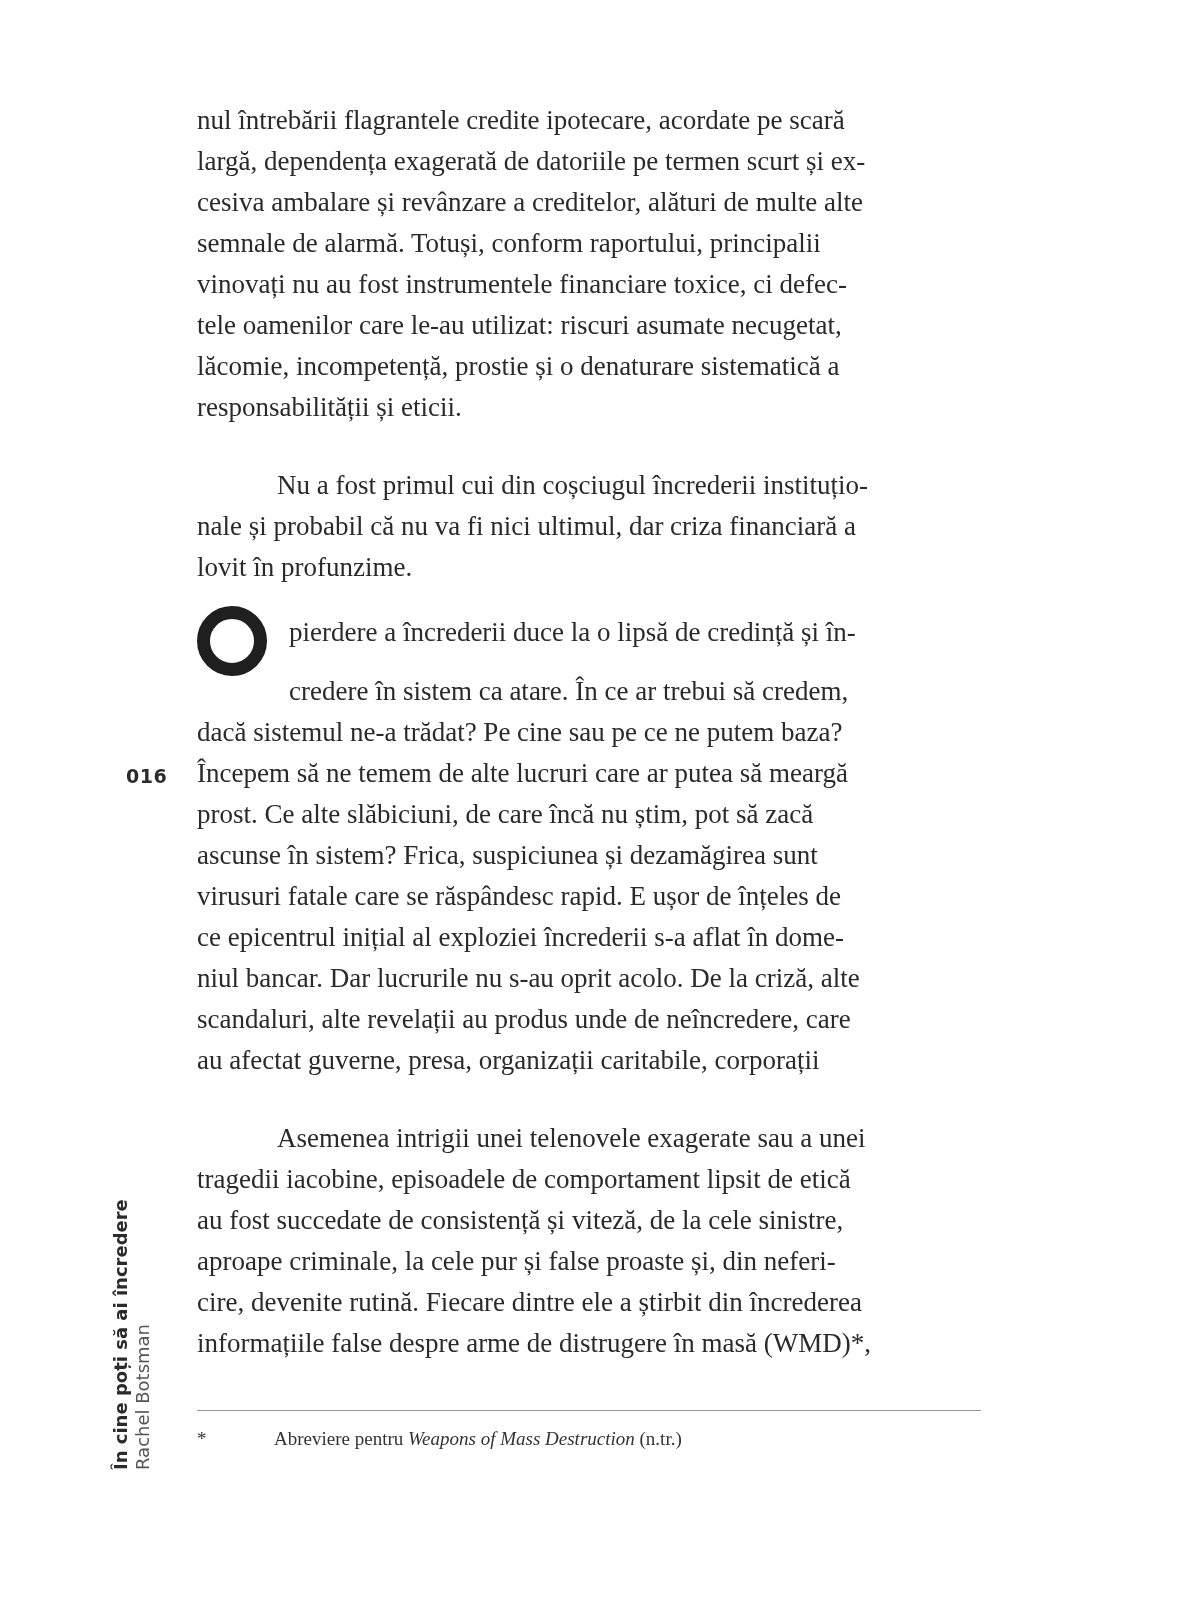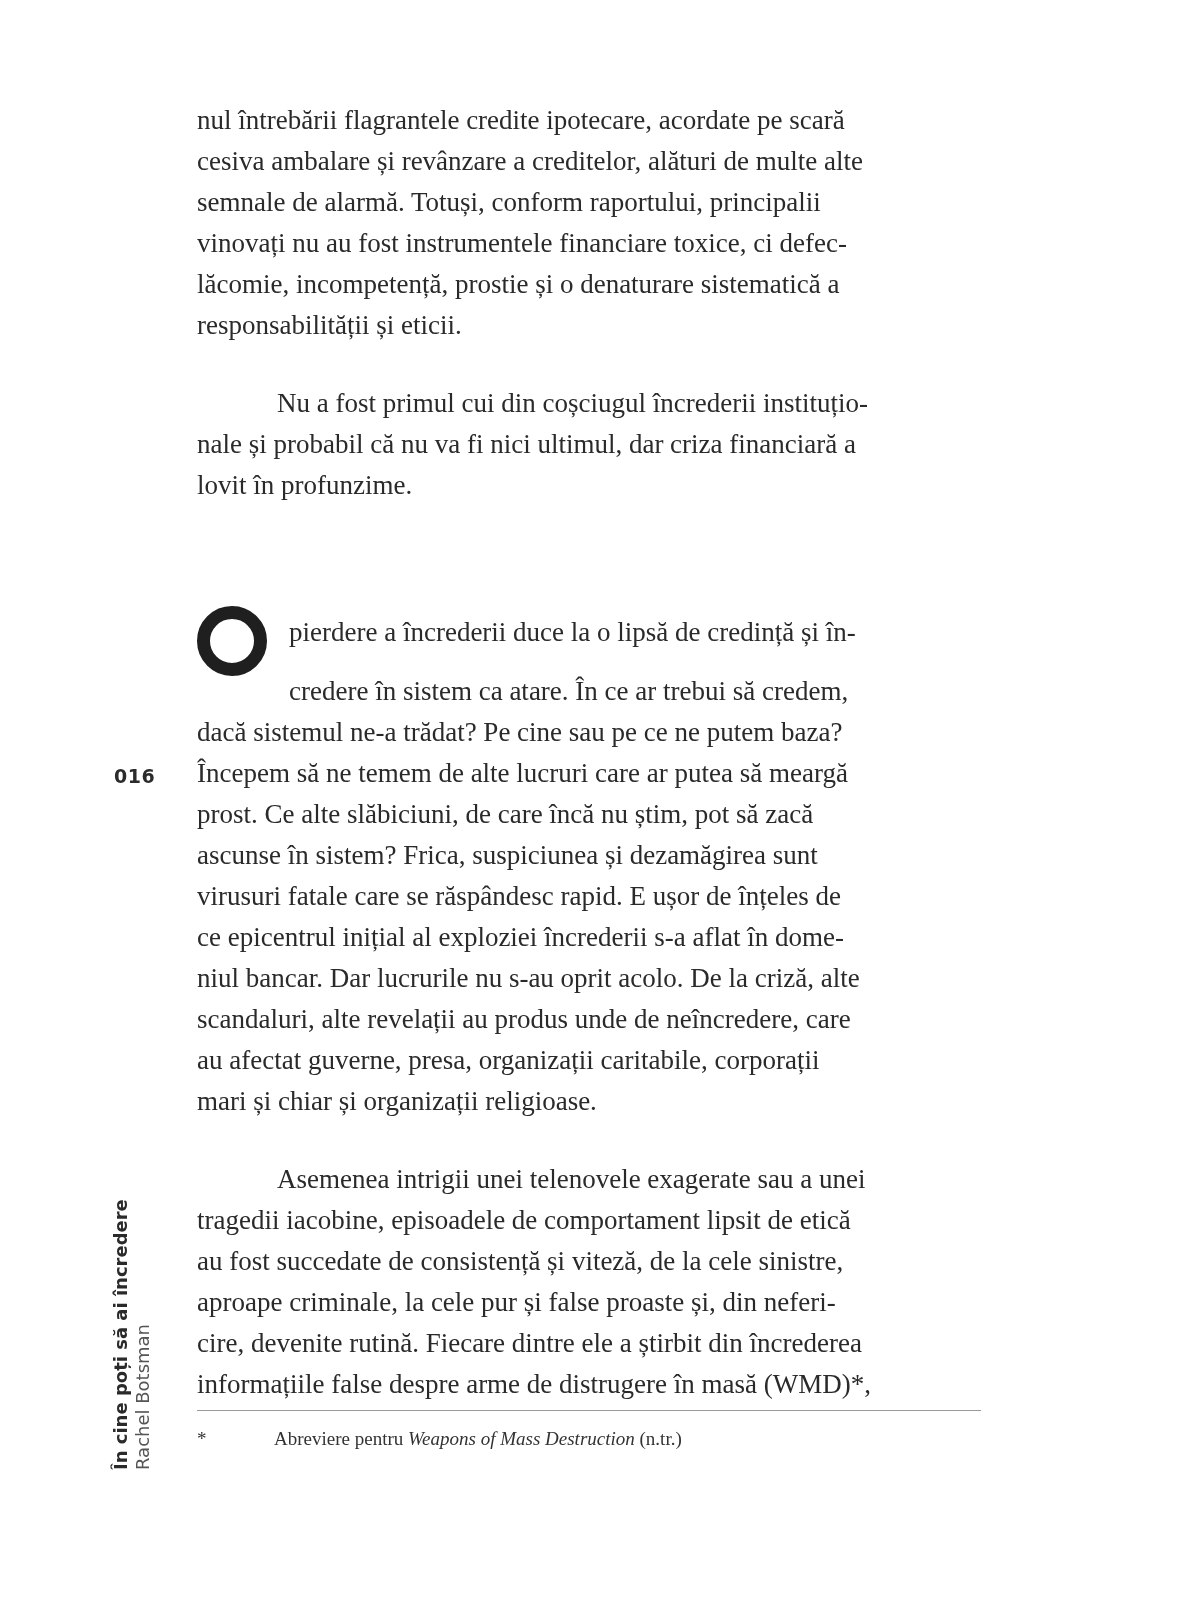--- a/index.html
+++ b/index.html
@@ -49,21 +49,21 @@
       left: 0;
       top: 12px;
       width: 70px;
       height: 70px;
       box-sizing: border-box;
       border: 13px solid #1f1f1f;
       border-radius: 50%;
     }
     .page-number {
       position: absolute;
-      left: 114px;
+      left: 126px;
       top: 765px;
       font-family: "DejaVu Sans", "Liberation Sans", sans-serif;
       font-weight: bold;
       font-size: 19px;
       color: #2b2b2b;
       letter-spacing: 0.5px;
       text-align: center;
     }
     .side-title {
       position: absolute;
@@ -114,44 +114,45 @@
       text-align: center;
     }
   </style>
 </head>
 <body>
 
 <div class="page">
 
   <div class="text-block" id="block-1">
     <span class="line">nul întrebării flagrantele credite ipotecare, acordate pe scară</span>
+    <span class="line">largă, dependența exagerată de datoriile pe termen scurt și ex-</span>
     <span class="line">cesiva ambalare și revânzare a creditelor, alături de multe alte</span>
     <span class="line">semnale de alarmă. Totuși, conform raportului, principalii</span>
     <span class="line">vinovați nu au fost instrumentele financiare toxice, ci defec-</span>
+    <span class="line">tele oamenilor care le-au utilizat: riscuri asumate necugetat,</span>
     <span class="line">lăcomie, incompetență, prostie și o denaturare sistematică a</span>
     <span class="line">responsabilității și eticii.</span>
     <span class="line indent">Nu a fost primul cui din coșciugul încrederii instituțio-</span>
     <span class="line">nale și probabil că nu va fi nici ultimul, dar criza financiară a</span>
     <span class="line">lovit în profunzime.</span>
   </div>
 
   <div class="text-block" id="block-2">
     <div class="drop-cap-ring" aria-label="O"></div>
     <span class="line dropcap-line">pierdere a încrederii duce la o lipsă de credință și în-</span>
     <span class="line dropcap-line">credere în sistem ca atare. În ce ar trebui să credem,</span>
     <span class="line">dacă sistemul ne-a trădat? Pe cine sau pe ce ne putem baza?</span>
     <span class="line">Începem să ne temem de alte lucruri care ar putea să meargă</span>
     <span class="line">prost. Ce alte slăbiciuni, de care încă nu știm, pot să zacă</span>
     <span class="line">ascunse în sistem? Frica, suspiciunea și dezamăgirea sunt</span>
     <span class="line">virusuri fatale care se răspândesc rapid. E ușor de înțeles de</span>
     <span class="line">ce epicentrul inițial al exploziei încrederii s-a aflat în dome-</span>
     <span class="line">niul bancar. Dar lucrurile nu s-au oprit acolo. De la criză, alte</span>
     <span class="line">scandaluri, alte revelații au produs unde de neîncredere, care</span>
     <span class="line">au afectat guverne, presa, organizații caritabile, corporații</span>
-    <span class="line">mari și chiar și organizații religioase.</span>
     <span class="line indent">Asemenea intrigii unei telenovele exagerate sau a unei</span>
     <span class="line">tragedii iacobine, episoadele de comportament lipsit de etică</span>
     <span class="line">au fost succedate de consistență și viteză, de la cele sinistre,</span>
     <span class="line">aproape criminale, la cele pur și false proaste și, din neferi-</span>
     <span class="line">cire, devenite rutină. Fiecare dintre ele a știrbit din încrederea</span>
     <span class="line">informațiile false despre arme de distrugere în masă (WMD)*,</span>
   </div>
 
   <div class="page-number">016</div>
 

